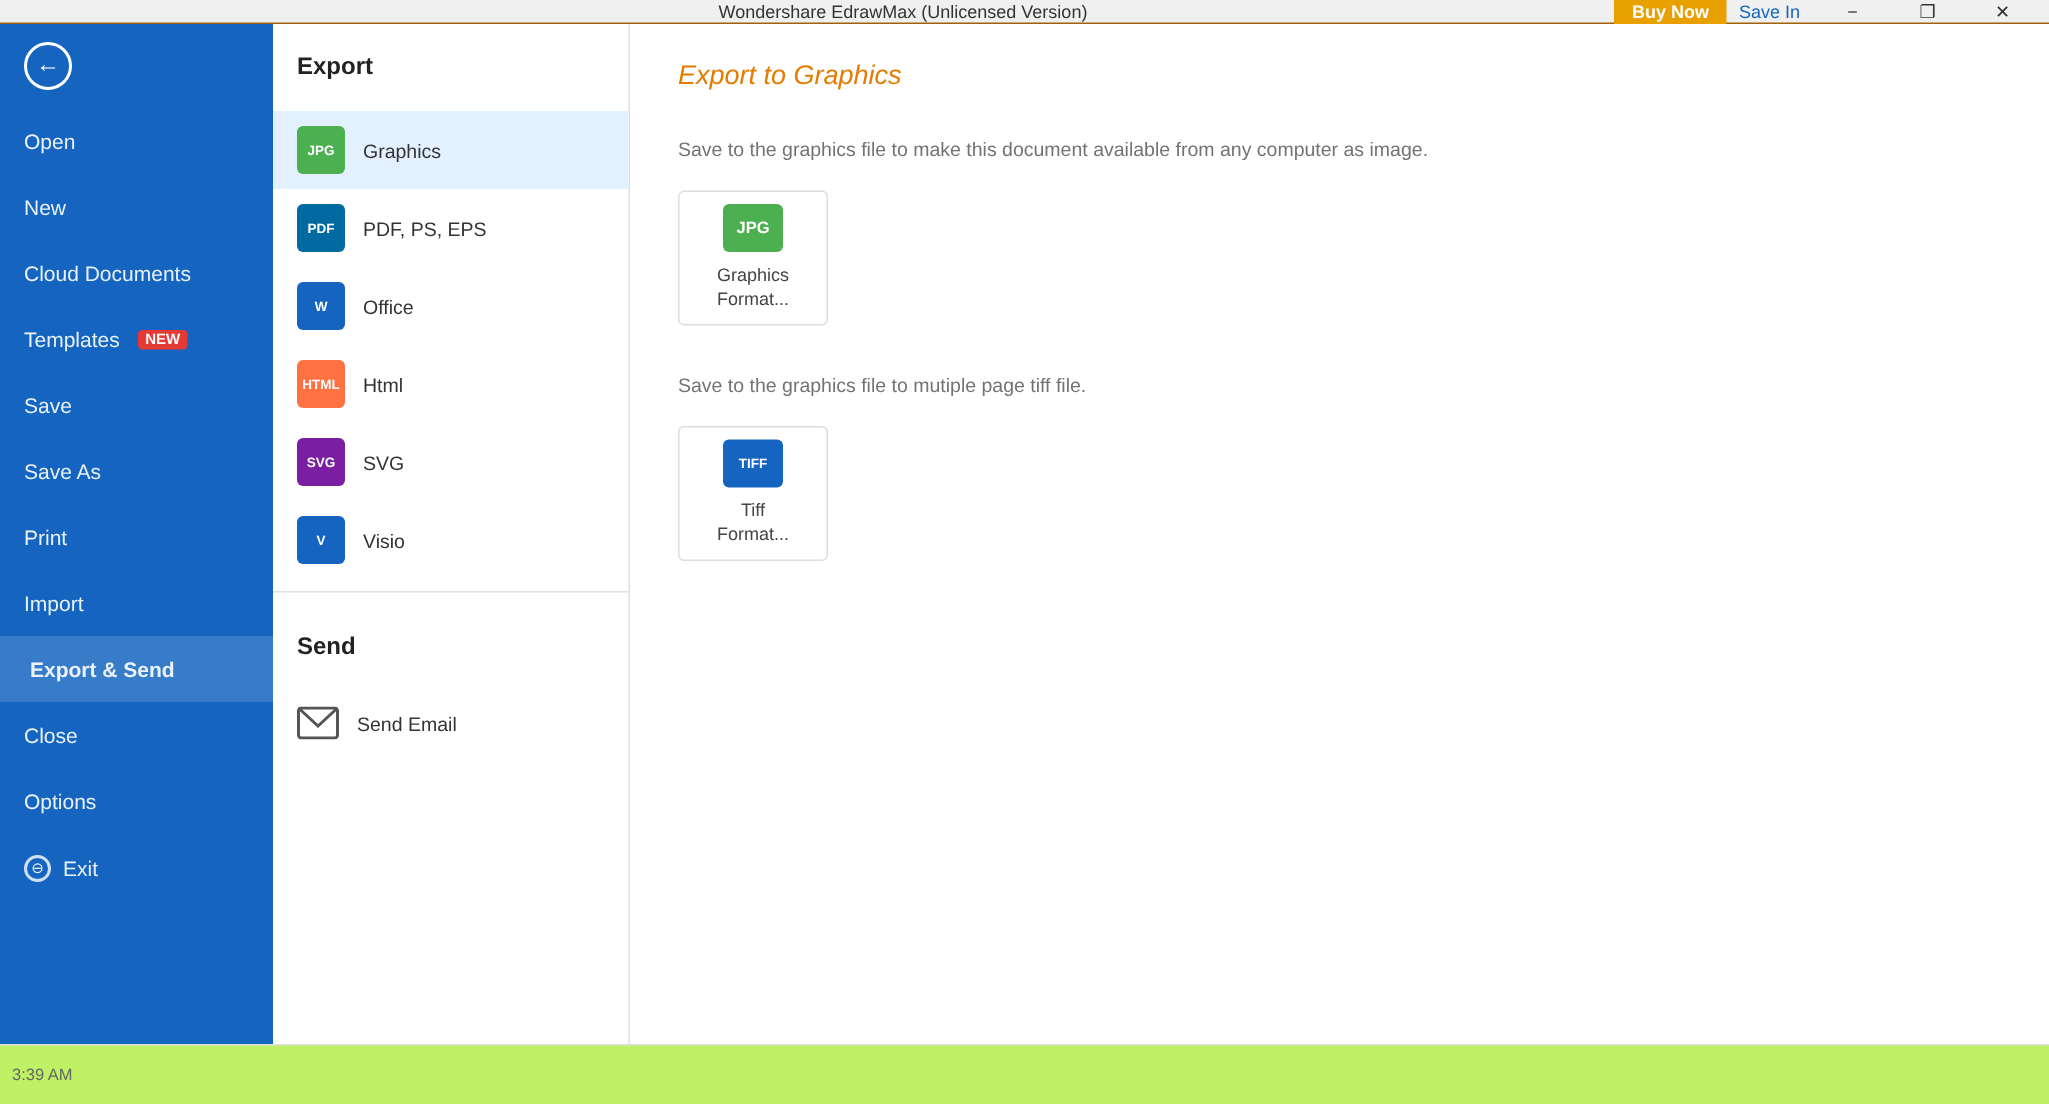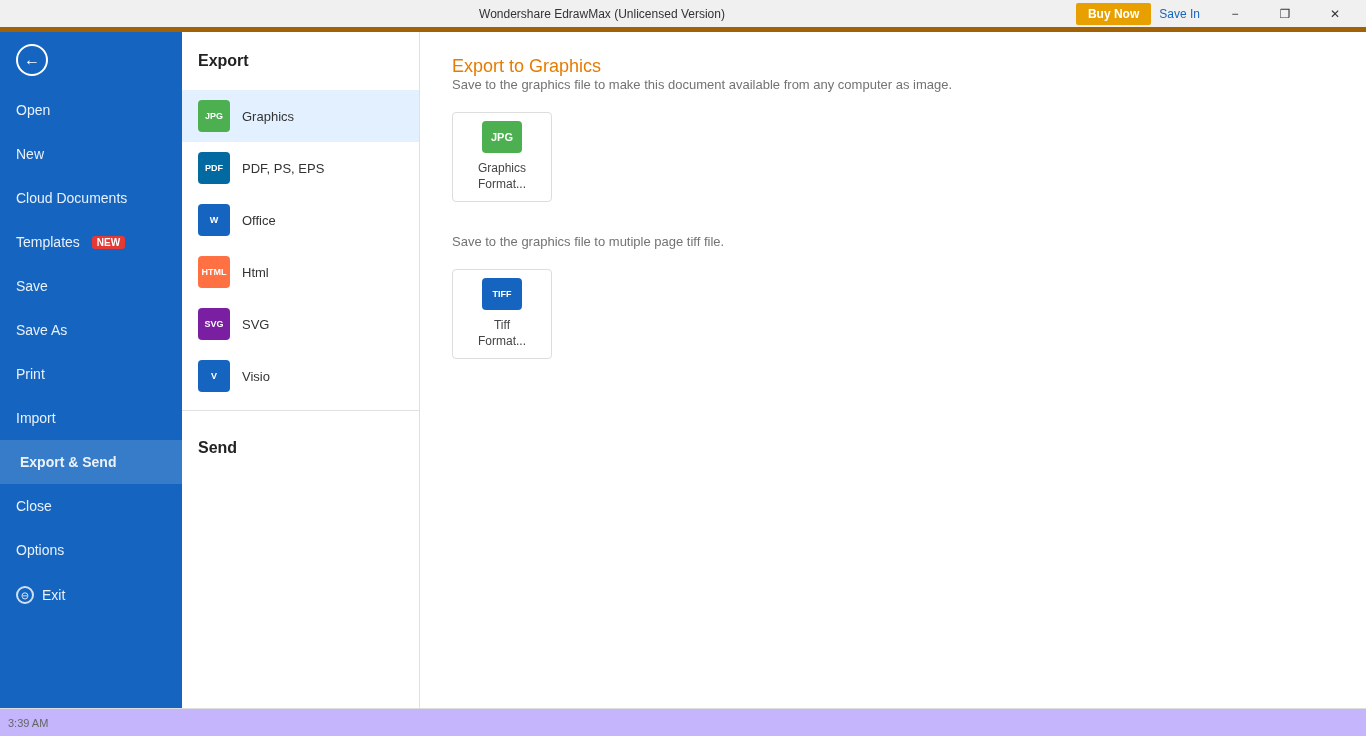--- a/index.html
+++ b/index.html
@@ -1,26 +1,26 @@
 <!DOCTYPE html>
 <html><head>
   <meta charset="utf-8">
   <style>
     * { margin: 0; padding: 0; box-sizing: border-box; }
     body { font-family: 'Segoe UI', Arial, sans-serif; width: 1366px; height: 736px; overflow: hidden; display: flex; flex-direction: column; background: #fff; }
 
     
     .titlebar {
-      height: 32px;
+      height: 16px;
       background: #f0f0f0;
       display: flex;
       align-items: center;
       justify-content: space-between;
       padding: 0 8px;
-      border-bottom: 5px solid #a16207;
+      border-bottom: 1px solid #a16207;
       flex-shrink: 0;
     }
     .titlebar-title {
       flex: 1;
       text-align: center;
       font-size: 12px;
       color: #333;
     }
     .titlebar-controls {
       display: flex;
@@ -180,21 +180,22 @@
     .main-content {
       flex: 1;
       padding: 24px 32px;
       background: #fff;
       overflow-y: auto;
     }
     .content-title {
       font-size: 18px;
       font-weight: 400;
       color: #e57c00;
-      margin-bottom: 0;
+      margin-bottom: 31px;
+      font-style: italic;
     }
     .content-desc {
       font-size: 13px;
       color: #737373;
       margin-bottom: 20px;
     }
     .format-cards {
       display: flex;
       gap: 16px;
       flex-wrap: wrap;
@@ -227,22 +228,22 @@
     .card-icon-jpg { background: #4caf50; }
     .card-icon-tiff { background: #1565c0; }
     .card-label {
       font-size: 12px;
       color: #444;
       text-align: center;
       line-height: 1.3;
     }
 
     .bottom-bar {
-      height: 28px;
-      background: #c4b5fd;
+      height: 40px;
+      background: #bef264;
       border-top: 1px solid #ddd;
       display: flex;
       align-items: center;
       padding: 0 8px;
       font-size: 11px;
       color: #666;
       flex-shrink: 0;
     }
   </style>
 </head>
@@ -344,20 +345,27 @@
     <div class="panel-item">
       <div class="fmt-icon fmt-visio">
           <span>V</span>
         </div>
       <span>Visio</span>
     </div>
 
     <hr class="panel-divider">
 
     <div class="panel-section-title">Send</div>
+    <div class="panel-item">
+      <svg width="28" height="22" viewBox="0 0 28 22">
+        <rect x="1" y="1" width="26" height="20" rx="2" fill="none" stroke="#555" stroke-width="2"></rect>
+        <polyline points="1,1 14,13 27,1" fill="none" stroke="#555" stroke-width="2"></polyline>
+      </svg>
+      <span>Send Email</span>
+    </div>
   </div>
 
   <div class="main-content">
     <div class="content-title">Export to Graphics</div>
 
     <p class="content-desc">Save to the graphics file to make this document available from any computer as image.</p>
 
     <div class="format-cards">
       <div class="format-card">
         <div class="card-icon-box card-icon-jpg">

